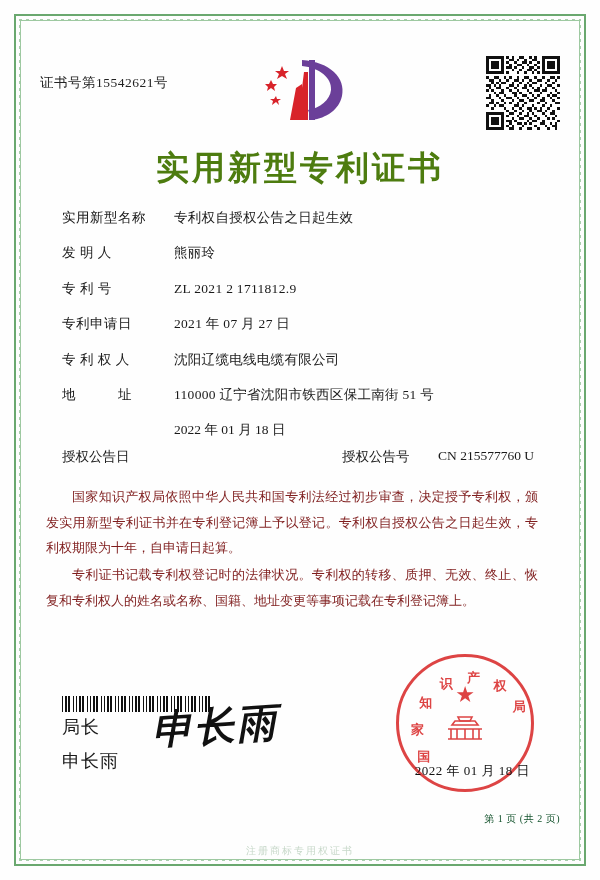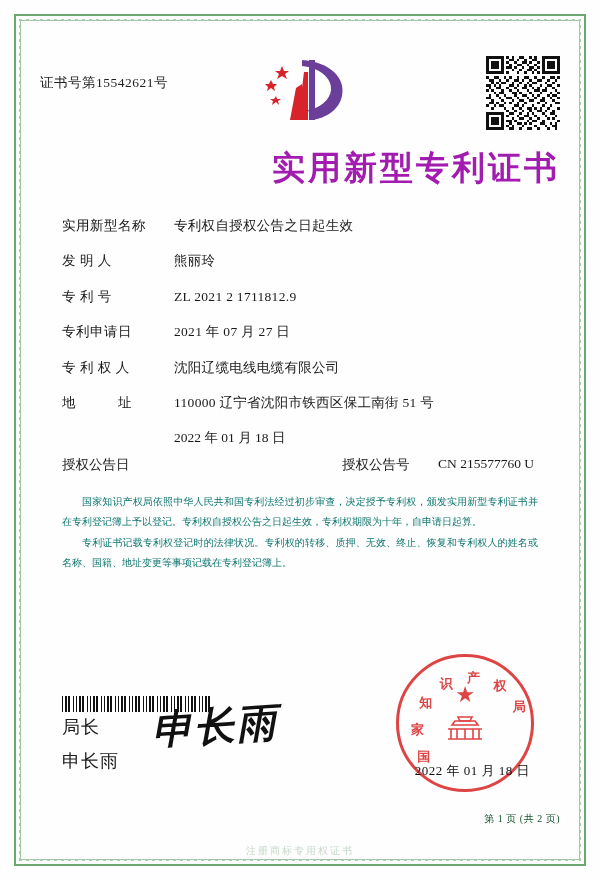--- a/index.html
+++ b/index.html
@@ -91,27 +91,27 @@
   }
   .qr {
     position: absolute;
     right: 0;
     top: 20px;
     width: 74px;
     height: 74px;
   }
 
   .title {
-    text-align: right;
+    text-align: center;
     font-size: 33px;
     font-weight: bold;
     letter-spacing: 3px;
     margin-top: 18px;
-    margin-bottom: 26px;
-    color: #a21caf;
+    margin-bottom: 18px;
+    color: #4d7c0f;
     font-family: "Liberation Serif", serif;
   }
 
   .fields {
     margin: 0 22px 0 22px;
   }
   .field {
     display: flex;
     align-items: center;
     font-size: 13.5px;
@@ -148,25 +148,25 @@
     width: 112px;
     flex: 0 0 112px;
     margin-top: 27px;
   }
   .field-split .lbl2 {
     width: 96px;
     flex: 0 0 96px;
   }
 
   .paragraphs {
-    margin: 18px 22px 0 22px;
-    font-size: 10px;
+    margin: 18px 22px 0 6px;
+    font-size: 13px;
     line-height: 1.95;
     text-align: justify;
-    color: #0f766e;
+    color: #7f1d1d;
   }
   .paragraphs p {
     margin: 0 0 2px 0;
     text-indent: 2em;
   }
 
   
   .barcode {
     position: absolute;
     left: 22px;

